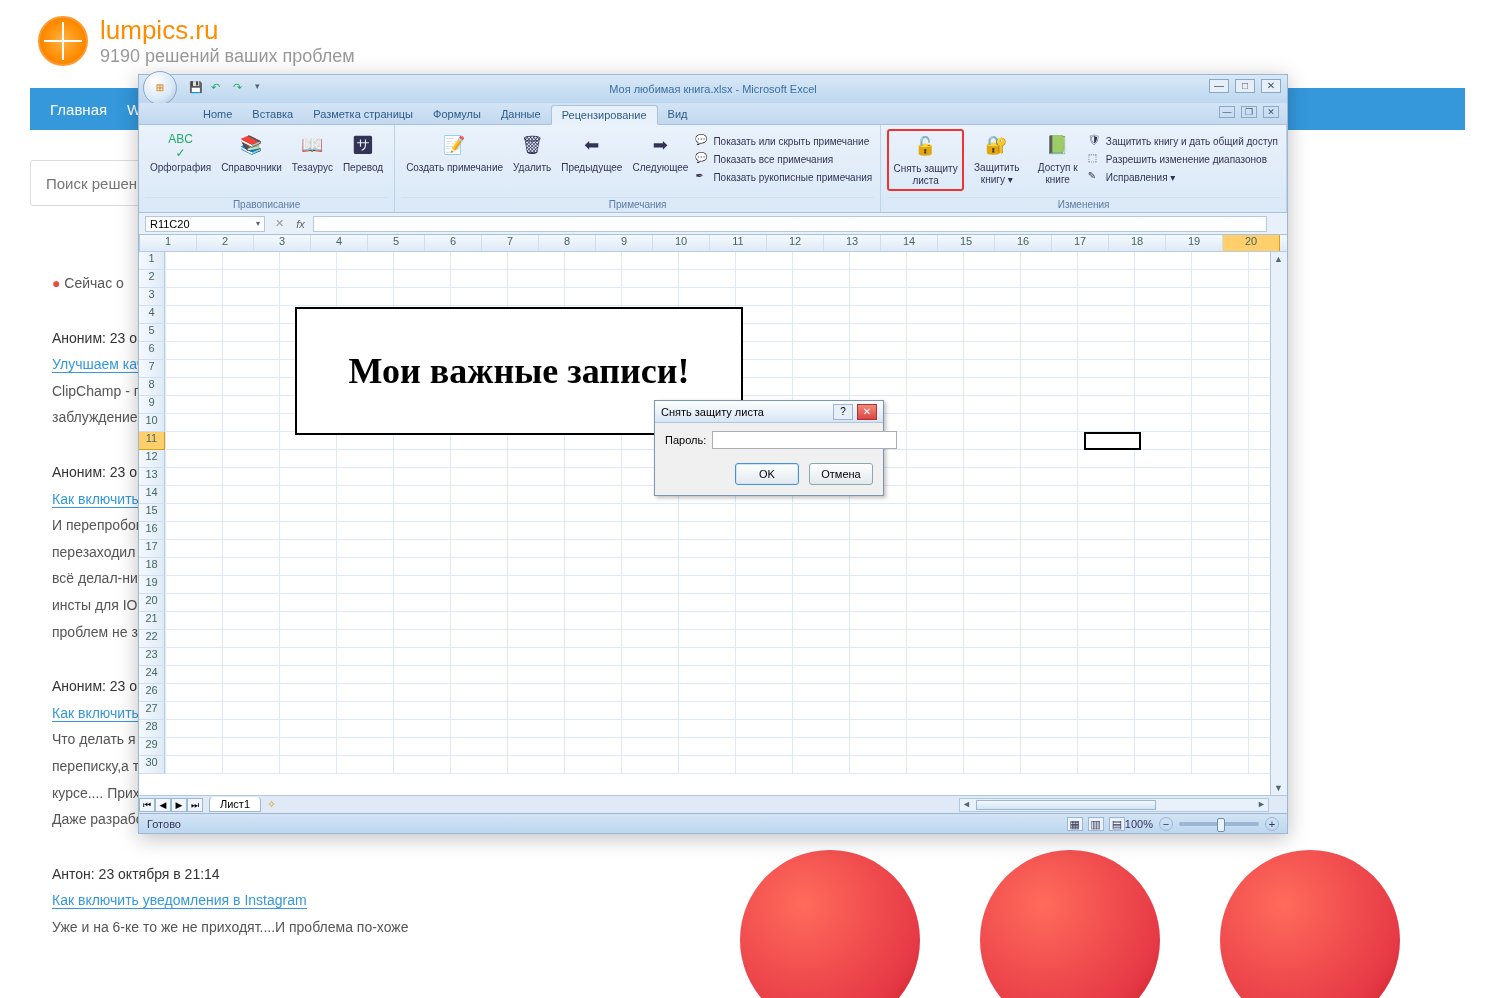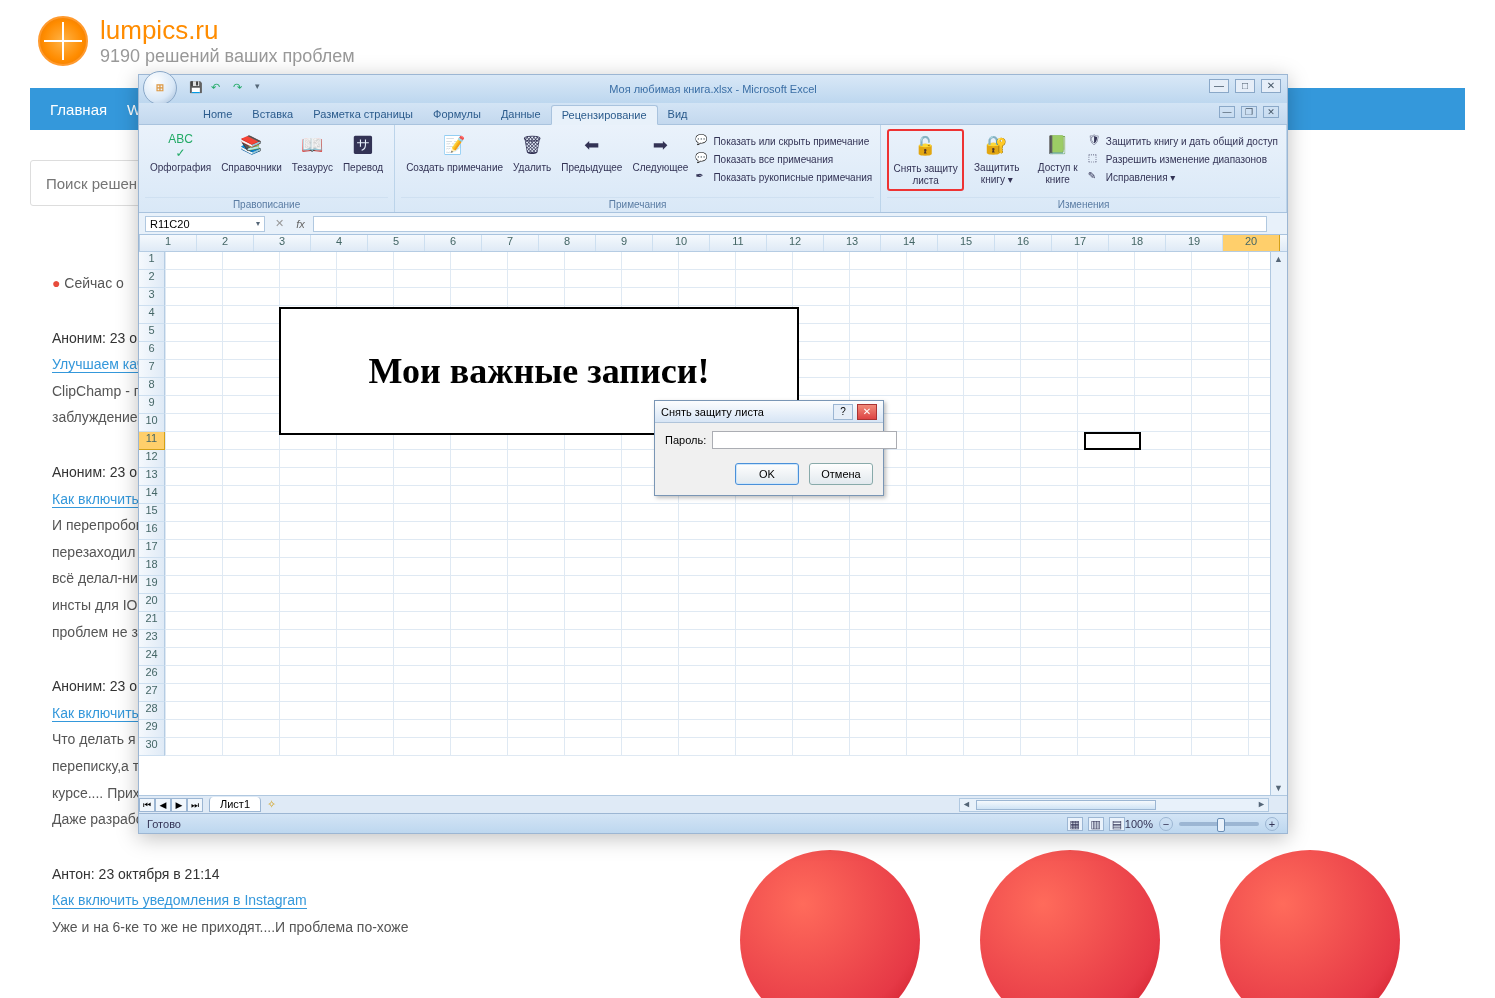--- a/index.html
+++ b/index.html
@@ -367,20 +367,24 @@
         </div>
         <div class="row">
           <div class="rh">20</div>
           <div class="cells"></div>
         </div>
         <div class="row">
           <div class="rh">21</div>
           <div class="cells"></div>
         </div>
         <div class="row">
+          <div class="rh">22</div>
+          <div class="cells"></div>
+        </div>
+        <div class="row">
           <div class="rh">23</div>
           <div class="cells"></div>
         </div>
         <div class="row">
           <div class="rh">24</div>
           <div class="cells"></div>
         </div>
         <div class="row">
           <div class="rh">26</div>
           <div class="cells"></div>
@@ -396,21 +400,21 @@
         <div class="row">
           <div class="rh">29</div>
           <div class="cells"></div>
         </div>
         <div class="row">
           <div class="rh">30</div>
           <div class="cells"></div>
         </div>
       </div>
     <div class="vscroll"></div>
-    <div class="textbox" style="left:140px; top:72px; width:520px; height:128px;">Мои важные записи!</div>
+    <div class="textbox" style="left:156px; top:72px; width:448px; height:128px;">Мои важные записи!</div>
     <div class="sel-cell" style="left:945px; top:197px; width:57px; height:18px;"></div>
 
     <div class="dialog" style="left:515px; top:165px; width:230px;">
       <div class="dtitle">
         <span>Снять защиту листа</span>
         <span class="sp"></span>
         <span class="dbtn">?</span>
         <span class="dbtn dclose">✕</span>
       </div>
       <div class="dbody">

